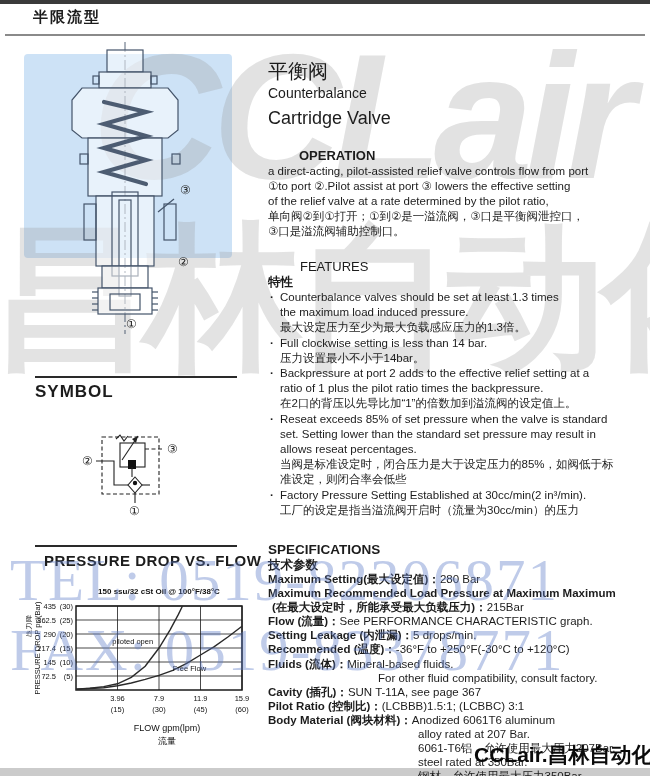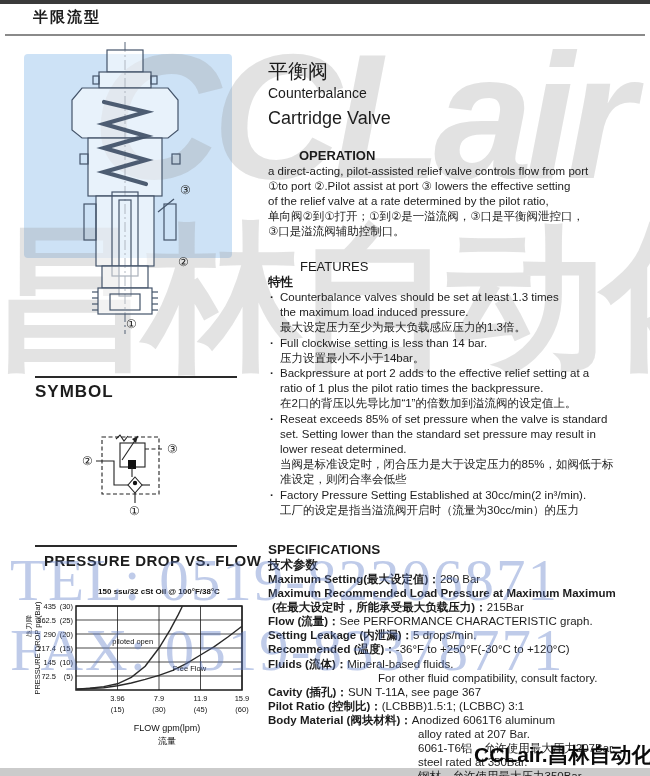--- a/index.html
+++ b/index.html
@@ -147,21 +147,21 @@
     <div class="feat-item">
       <span class="bullet">·</span>
       <div>Backpressure at port 2 adds to the effective relief setting at a</div>
       <div>ratio of 1 plus the pilot ratio times the backpressure.</div>
       <div>在2口的背压以先导比加“1”的倍数加到溢流阀的设定值上。</div>
     </div>
     <div class="feat-item">
       <span class="bullet">·</span>
       <div>Reseat exceeds 85% of set pressure when the valve is standard</div>
       <div>set. Setting lower than the standard set pressure may result in</div>
-      <div>lower reseat determined.</div>
+      <div>allows reseat percentages.</div>
       <div>当阀是标准设定时，闭合压力是大于设定压力的85%，如阀低于标</div>
       <div>准设定，则闭合率会低些</div>
     </div>
     <div class="feat-item">
       <span class="bullet">·</span>
       <div>Factory Pressure Setting Established at 30cc/min(2 in³/min).</div>
       <div>工厂的设定是指当溢流阀开启时（流量为30cc/min）的压力</div>
     </div>
   </div>
 

